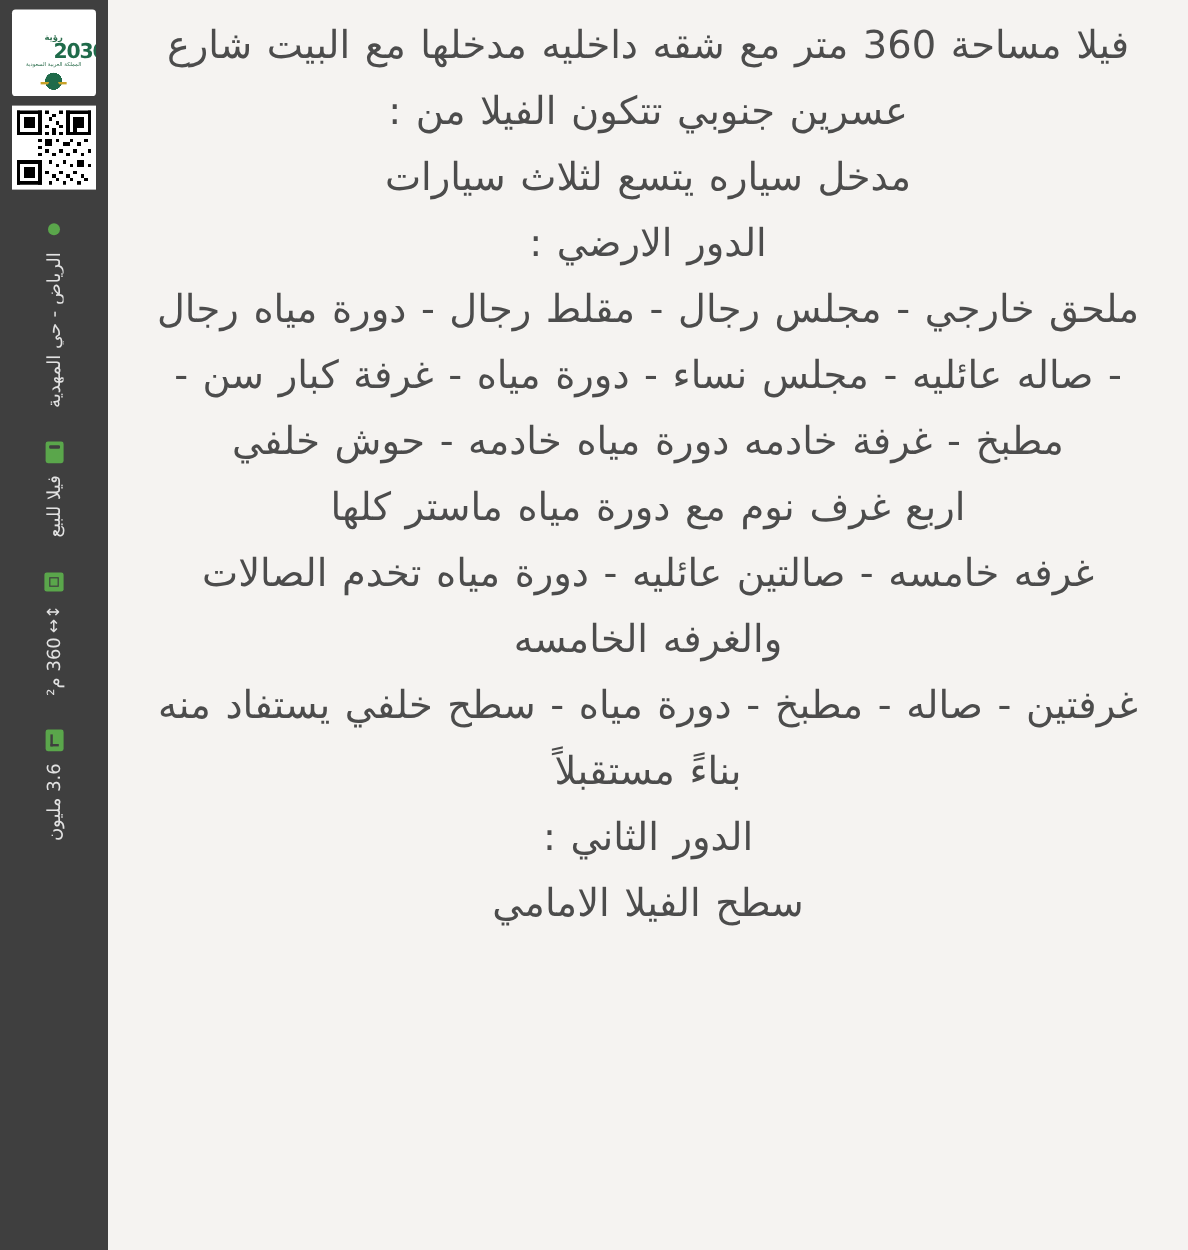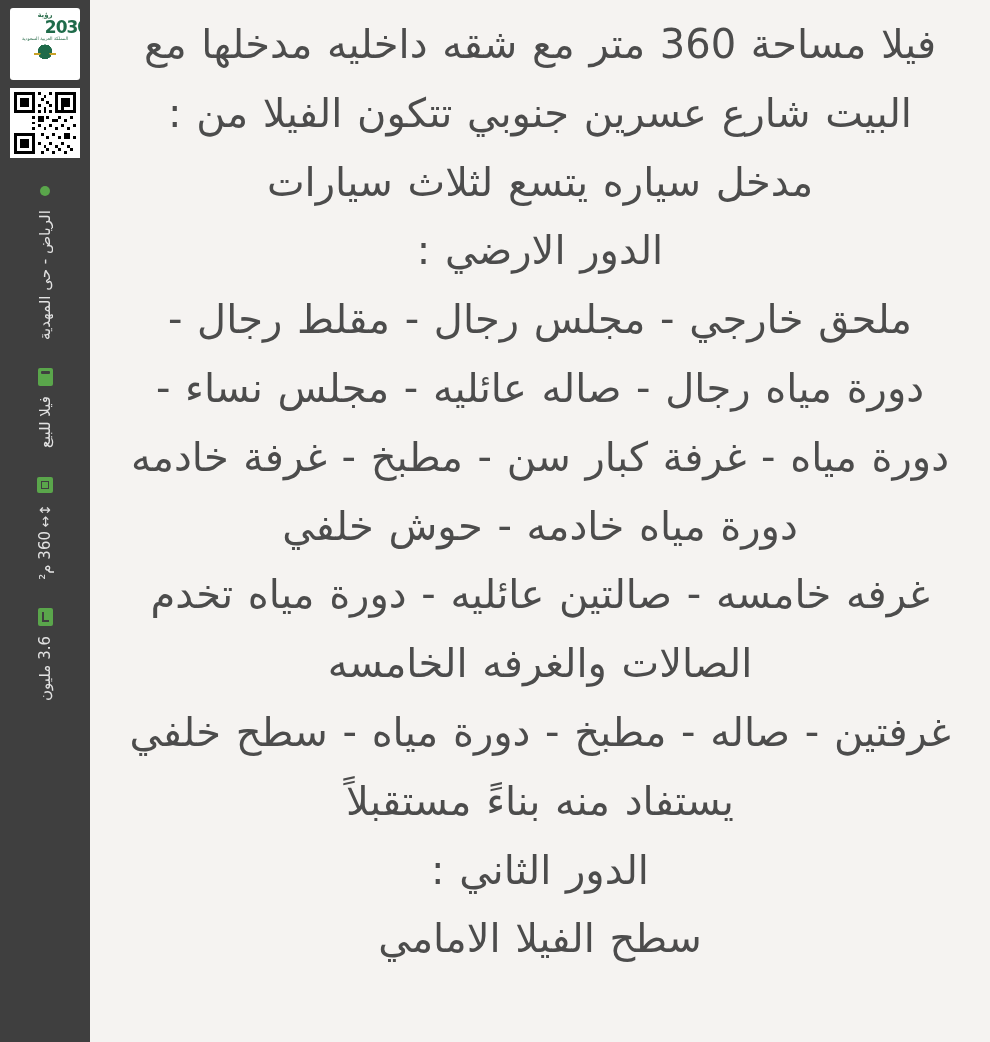--- a/index.html
+++ b/index.html
@@ -23,21 +23,21 @@
   }
 
   
   .description {
     flex: 1 1 auto;
     box-sizing: border-box;
     padding: 10px 35px 10px 35px;
     direction: rtl;
     text-align: center;
     color: #4c4c4c;
-    font-size: 40px;
+    font-size: 32px;
     line-height: 1.72;
     letter-spacing: 0px;
     word-spacing: 2px;
     overflow: hidden;
   }
   .description .line {
     white-space: nowrap;
   }
   .description .line.wrap {
     white-space: normal;
@@ -60,21 +60,21 @@
     height: 72px;
     margin-top: 8px;
     background: #ffffff;
     border-radius: 3px;
     display: flex;
     flex-direction: column;
     align-items: center;
     justify-content: flex-start;
     overflow: hidden;
     box-sizing: border-box;
-    padding-top: 4px;
+    padding-top: 20px;
   }
   .vision-badge .v-top {
     font-size: 7px;
     color: #2e6f4e;
     font-weight: bold;
     direction: rtl;
     letter-spacing: 0px;
     line-height: 1;
   }
   .vision-badge .v-num {
@@ -228,20 +228,21 @@
 </head>
 <body>
 
 <div class="page">
 
   <div class="description">
     <div class="line wrap">فيلا مساحة 360 متر مع شقه داخليه مدخلها مع البيت شارع عسرين جنوبي تتكون الفيلا من :</div>
     <div class="line">مدخل سياره يتسع لثلاث سيارات</div>
     <div class="line">الدور الارضي :</div>
     <div class="line wrap">ملحق خارجي - مجلس رجال - مقلط رجال - دورة مياه رجال - صاله عائليه  - مجلس نساء - دورة مياه - غرفة كبار سن - مطبخ - غرفة خادمه دورة مياه خادمه - حوش خلفي</div>
+    <div class="line">اربع غرف نوم مع دورة مياه ماستر كلها</div>
     <div class="line wrap">غرفه خامسه - صالتين عائليه - دورة مياه تخدم الصالات والغرفه الخامسه</div>
     <div class="line wrap">غرفتين - صاله - مطبخ - دورة مياه - سطح خلفي يستفاد منه بناءً مستقبلاً</div>
     <div class="line">الدور الثاني :</div>
     <div class="line">سطح الفيلا الامامي</div>
   </div>
 
   <div class="sidebar">
 
     <div class="vision-badge">
       <div class="v-top">رؤية</div>

